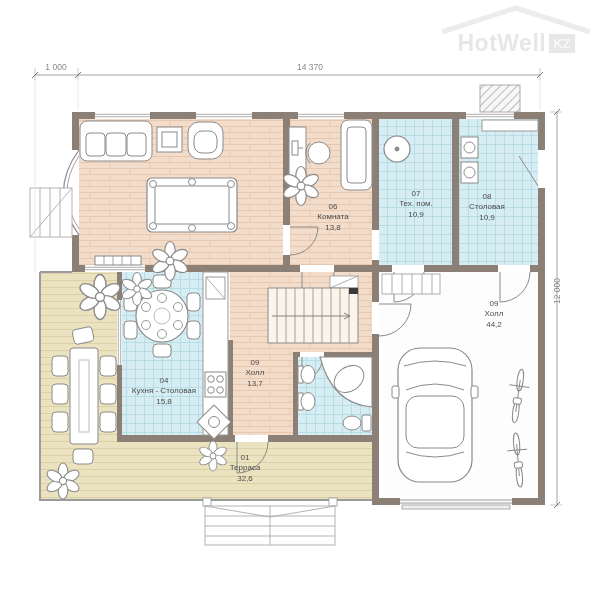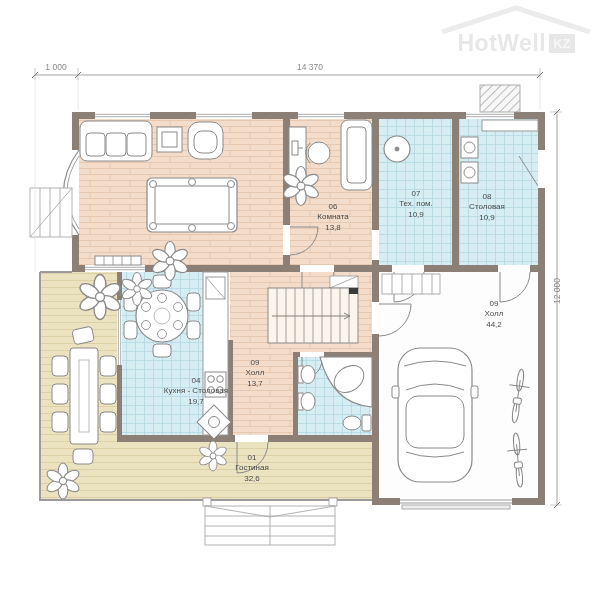--- a/index.html
+++ b/index.html
@@ -393,29 +393,29 @@
 <div class="rlabel" style="left:447px;top:192px;width:80px;">
   <span>08</span>
   <span>Столовая</span>
   <span>10,9</span>
 </div>
 <div class="rlabel" style="left:454px;top:299px;width:80px;">
   <span>09</span>
   <span>Холл</span>
   <span>44,2</span>
 </div>
-<div class="rlabel" style="left:123px;top:376px;width:82px;margin-left:32px;">
+<div class="rlabel" style="left:123px;top:376px;width:82px;">
   <span>04</span>
   <span>Кухня - Столовая</span>
-  <span>19,7</span>
+  <span>15,8</span>
 </div>
 <div class="rlabel" style="left:225px;top:358px;width:60px;">
   <span>09</span>
   <span>Холл</span>
   <span>13,7</span>
 </div>
-<div class="rlabel" style="left:212px;top:453px;width:80px;">
+<div class="rlabel" style="left:205px;top:453px;width:80px;">
   <span>01</span>
-  <span>Гостиная</span>
+  <span>Терраса</span>
   <span>32,6</span>
 </div>
 
 </div>
 
 </body></html>

